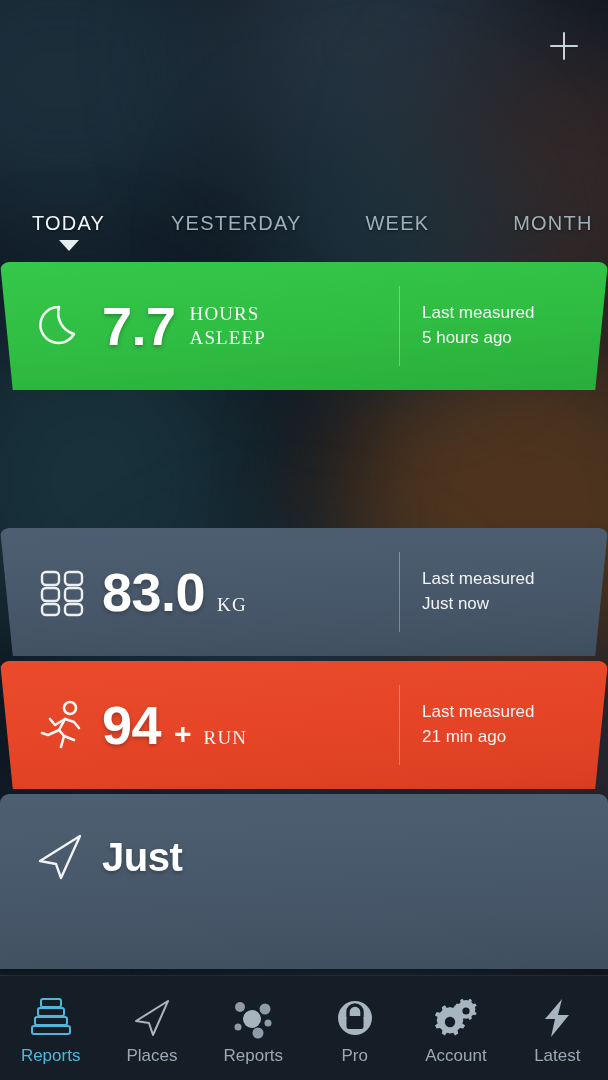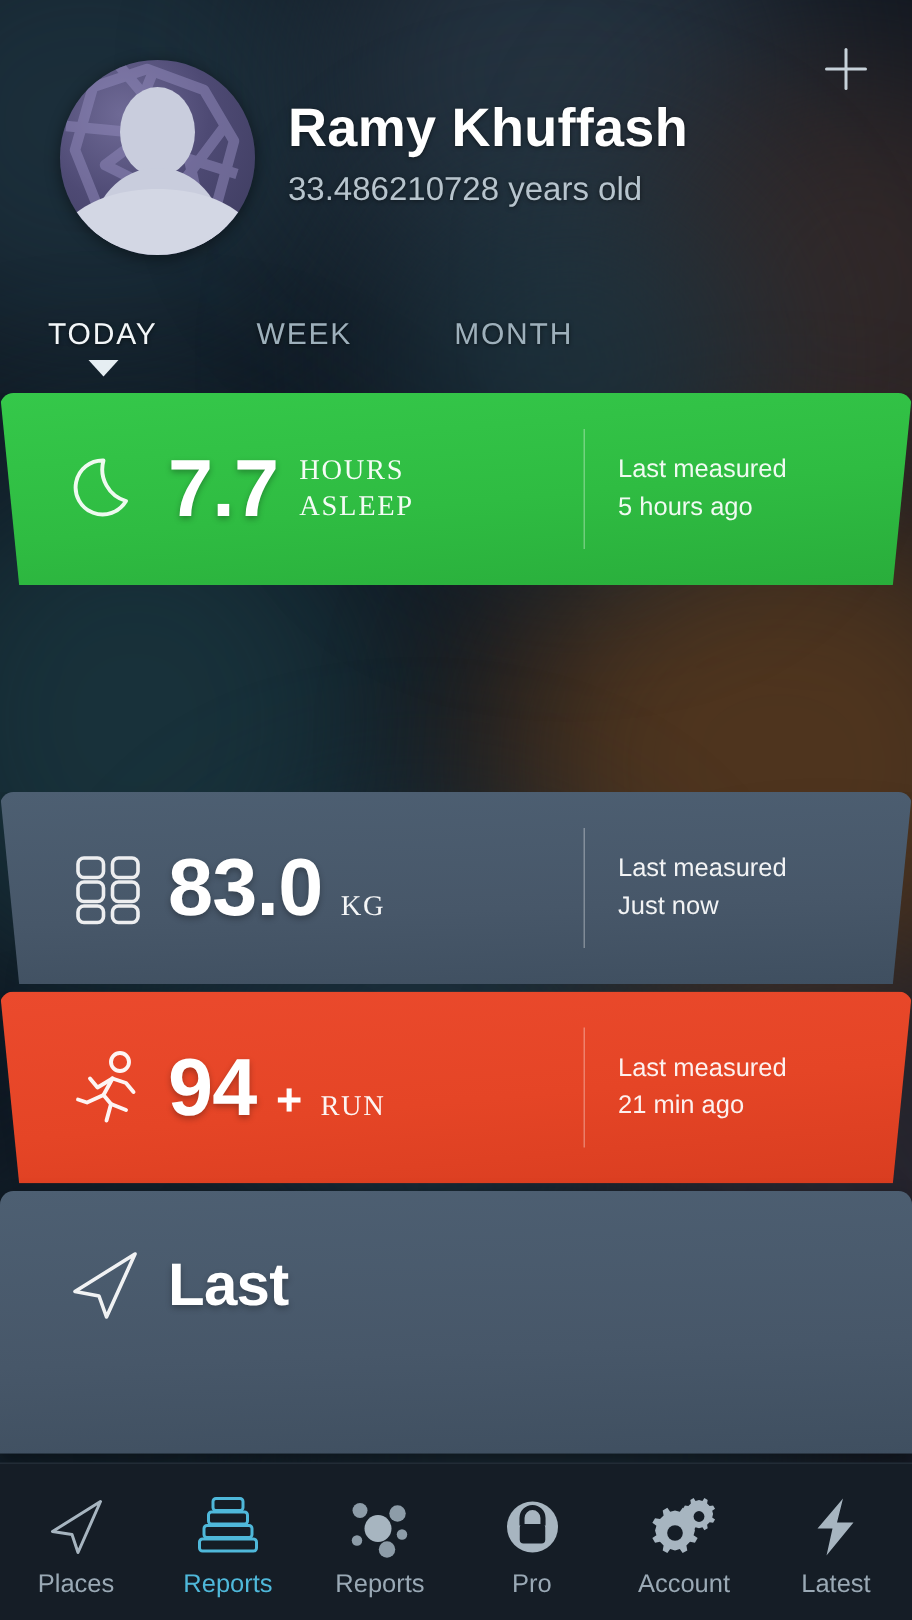--- a/index.html
+++ b/index.html
@@ -61,28 +61,28 @@
     text-shadow:0 1px 3px rgba(0,0,0,.55);
   }
   .period-tab.active .ptlabel { color:#f2f6f8;text-align:center; }
   .period-tab .caret {
     position:absolute; left:50%; margin-left:-10px; top:28px;
     width:0; height:0; border-left:10px solid transparent;
     border-right:10px solid transparent; border-top:11px solid #e6eef2;
   }
   #pt-today { margin-right:54px; }
   #pt-yesterday { margin-right:52px; }
-  #pt-week { margin-right:56px; }
+  #pt-week { margin-right:72px; }
 
   
   #cards { position:relative; flex:1 1 auto; }
   .card {
     position:absolute; left:0; right:0;
     display:flex; align-items:center;
-    padding:0 44px;
+    padding:0 34px;
     border-radius:9px;
     box-shadow:0 5px 12px rgba(0,0,0,.38);
     cursor:pointer;
     overflow:hidden;
   }
   .card.taper { clip-path: polygon(0 0, 100% 0, 97.9% 100%, 2.1% 100%); }
 
   .card-icon { flex:none; width:68px; display:flex; align-items:center; justify-content:flex-start; }
   .card-main { display:flex; align-items:baseline; flex:1 1 auto; min-width:0; }
   .card-value {
@@ -135,47 +135,29 @@
   <div class="blob" style="left:180px;top:840px;width:360px;height:260px;background:#182630;"></div>
   <div class="blob" style="left:250px;top:120px;width:260px;height:240px;background:#203843;opacity:.7;"></div>
 </div>
 
 <div id="app">
 
   <div id="header">
 
     <div id="plus-btn"></div>
 
-    <div id="profile">
-      <div id="avatar">
-        <svg class="web" viewBox="0 0 130 130">
-          <g fill="none" stroke="#8e88b8" stroke-width="7" stroke-linejoin="round">
-            <path d="M22 18 L58 6 L96 20 L116 54 L104 98 L66 122 L26 100 L10 60 Z"></path>
-            <path d="M38 2 L70 40 L30 70 L74 92 L110 44"></path>
-            <path d="M4 44 L46 48 L62 8"></path>
-            <path d="M118 76 L86 66 L96 112"></path>
-          </g>
-        </svg>
-        <svg class="person" viewBox="0 0 130 130">
-          <ellipse cx="65" cy="48" rx="25" ry="30" fill="#c9cddd"></ellipse>
-          <path d="M65 72 C40 72 22 92 18 124 L112 124 C108 92 90 72 65 72 Z" fill="#c9cddd"></path>
-          <path d="M8 104 C22 92 42 86 65 86 C88 86 108 92 122 104 L122 130 L8 130 Z" fill="#d3d7e4"></path>
-        </svg>
-      </div>
-      <div id="names">
-        <div id="user-name">Ramy Khuffash</div>
-        <div id="user-age">33.486210728 years old</div>
-      </div>
-    </div>
   </div>
 
   <div id="period-tabs">
     <div class="period-tab active" id="pt-today">
       <div class="ptlabel">TODAY</div>
       <div class="caret"></div>
+    </div>
+    <div class="period-tab" id="pt-yesterday">
+      <div class="ptlabel">YESTERDAY</div>
     </div>
     <div class="period-tab" id="pt-week">
       <div class="ptlabel">WEEK</div>
     </div>
     <div class="period-tab" id="pt-month">
       <div class="ptlabel">MONTH</div>
     </div>
   </div>
 
   <div id="cards">
@@ -257,50 +239,50 @@
       </div>
     </div>
 
     <div class="card slate" style="top:532px;height:175px;border-radius:9px 9px 0 0;align-items:flex-start;padding-top:32px;">
       <div class="card-icon" style="height:62px;">
         <svg width="52" height="52" viewBox="0 0 52 52">
           <path d="M46 5 L6 30 L22 33 L27 47 Z" fill="none" stroke="#ffffff" stroke-width="2.4" stroke-linejoin="round" opacity=".92"></path>
         </svg>
       </div>
       <div class="card-main" style="height:62px;align-items:center;">
-        <div class="card-value small">Last</div>
+        <div class="card-value small">Just</div>
       </div>
     </div>
 
   </div>
 </div>
 
 <div id="bottom-nav">
-
-  <div class="nav-item">
-    <div class="nav-icon">
-      <svg width="44" height="42" viewBox="0 0 44 42">
-        <path d="M38 4 L6 24 L19 26 L23 38 Z" fill="none" stroke="#a7b5c0" stroke-width="2" stroke-linejoin="round"></path>
-      </svg>
-    </div>
-    <div class="nav-label">Places</div>
-  </div>
 
   <div class="nav-item active">
     <div class="nav-icon">
       <svg width="44" height="42" viewBox="0 0 44 42">
         <g fill="none" stroke="#4fb8da" stroke-width="2" stroke-linejoin="round">
           <path d="M14 2 H30 A2 2 0 0 1 32 4 V8 A2 2 0 0 1 30 10 H14 A2 2 0 0 1 12 8 V4 A2 2 0 0 1 14 2 Z"></path>
           <path d="M11 11 H33 A2 2 0 0 1 35 13 V17 A2 2 0 0 1 33 19 H11 A2 2 0 0 1 9 17 V13 A2 2 0 0 1 11 11 Z"></path>
           <path d="M8 20 H36 A2 2 0 0 1 38 22 V26 A2 2 0 0 1 36 28 H8 A2 2 0 0 1 6 26 V22 A2 2 0 0 1 8 20 Z"></path>
           <path d="M5 29 H39 A2 2 0 0 1 41 31 V35 A2 2 0 0 1 39 37 H5 A2 2 0 0 1 3 35 V31 A2 2 0 0 1 5 29 Z"></path>
         </g>
       </svg>
     </div>
     <div class="nav-label">Reports</div>
+  </div>
+
+  <div class="nav-item">
+    <div class="nav-icon">
+      <svg width="44" height="42" viewBox="0 0 44 42">
+        <path d="M38 4 L6 24 L19 26 L23 38 Z" fill="none" stroke="#a7b5c0" stroke-width="2" stroke-linejoin="round"></path>
+      </svg>
+    </div>
+    <div class="nav-label">Places</div>
   </div>
 
   <div class="nav-item">
     <div class="nav-icon">
       <svg width="44" height="42" viewBox="0 0 44 42">
         <g fill="#8d9ca8">
           <circle cx="21" cy="22" r="9" fill="#a7b5c0"></circle>
           <circle cx="9" cy="10" r="5"></circle>
           <circle cx="34" cy="12" r="5.5"></circle>
           <circle cx="37" cy="26" r="3.5"></circle>

